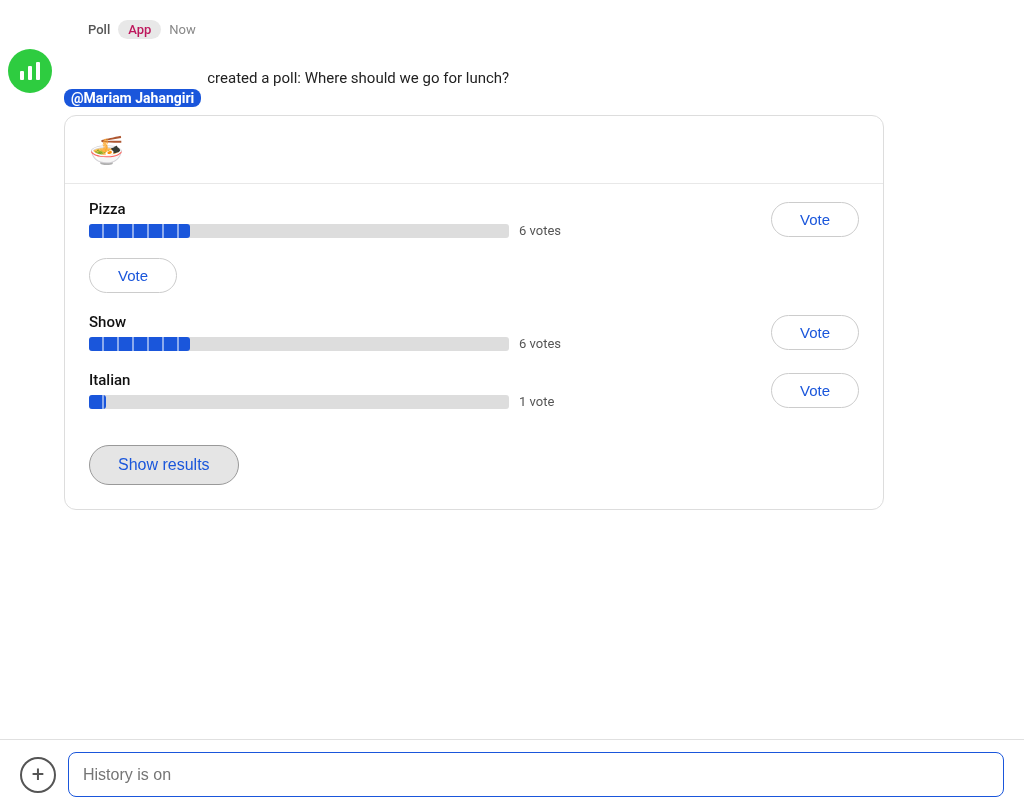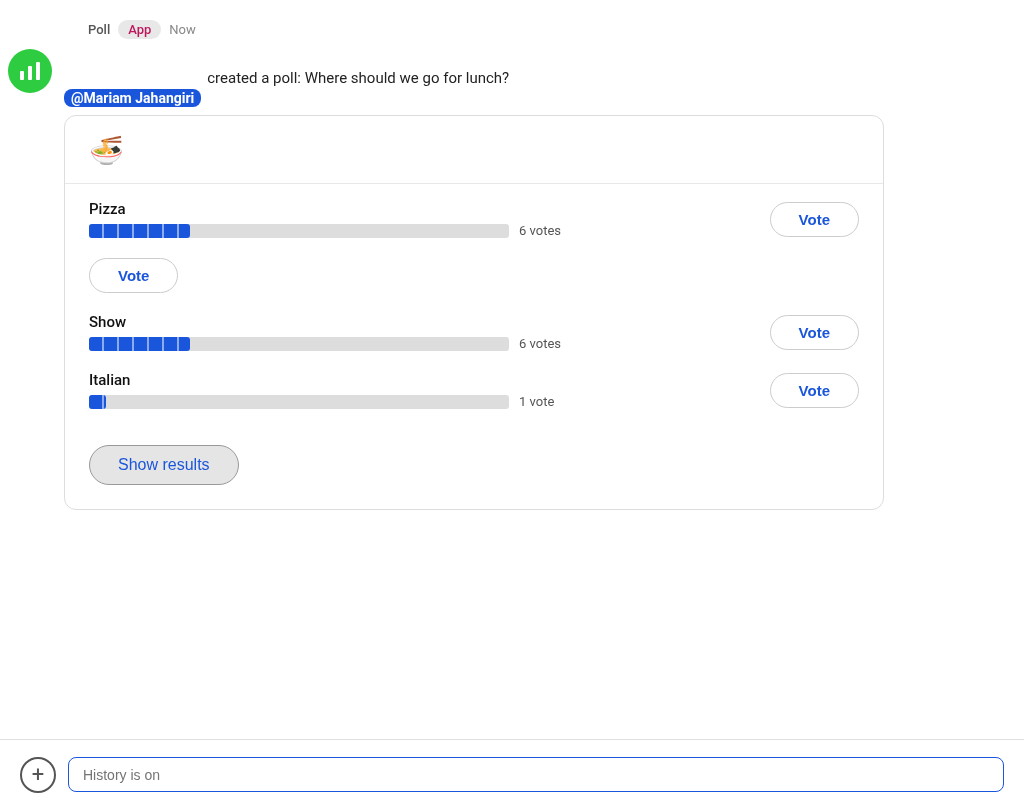--- a/index.html
+++ b/index.html
@@ -181,21 +181,21 @@
       min-width: 55px;
     }
 
     .vote-btn {
       border: 1.5px solid #ccc;
       border-radius: 20px;
       padding: 8px 28px;
       background: #fff;
       color: #1a56db;
       font-size: 15px;
-      font-weight: 700;
+      font-weight: 400;
       cursor: pointer;
       white-space: nowrap;
       text-align: center;
     }
 
     .poll-footer {
       padding: 16px 24px 24px 24px;
     }
     .show-results-btn {
       border: 1.5px solid #999;
@@ -230,25 +230,25 @@
       display: flex;
       align-items: center;
       justify-content: center;
       cursor: pointer;
       font-size: 22px;
       color: #555;
       flex-shrink: 0;
     }
     .history-input {
       flex: 1;
-      height: 35px;
+      height: 45px;
       border: 1.5px solid #1a56db;
       border-radius: 8px;
       padding: 0 14px;
-      font-size: 14px;
+      font-size: 16px;
       color: #888;
       outline: none;
     }
   </style>
 </head>
 <body>
 
 <div class="main-content">
 
   <div class="meta-bar">

